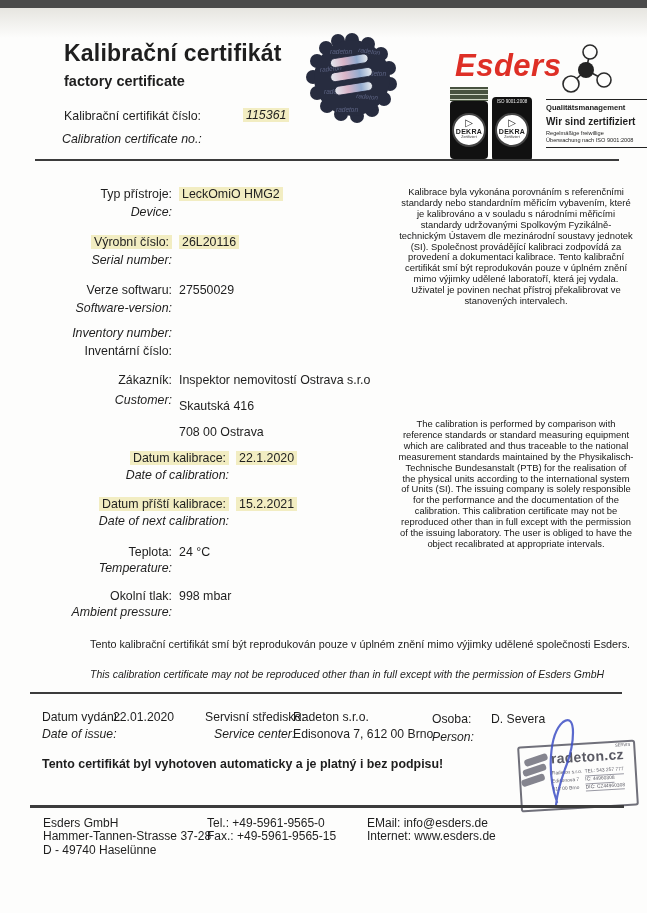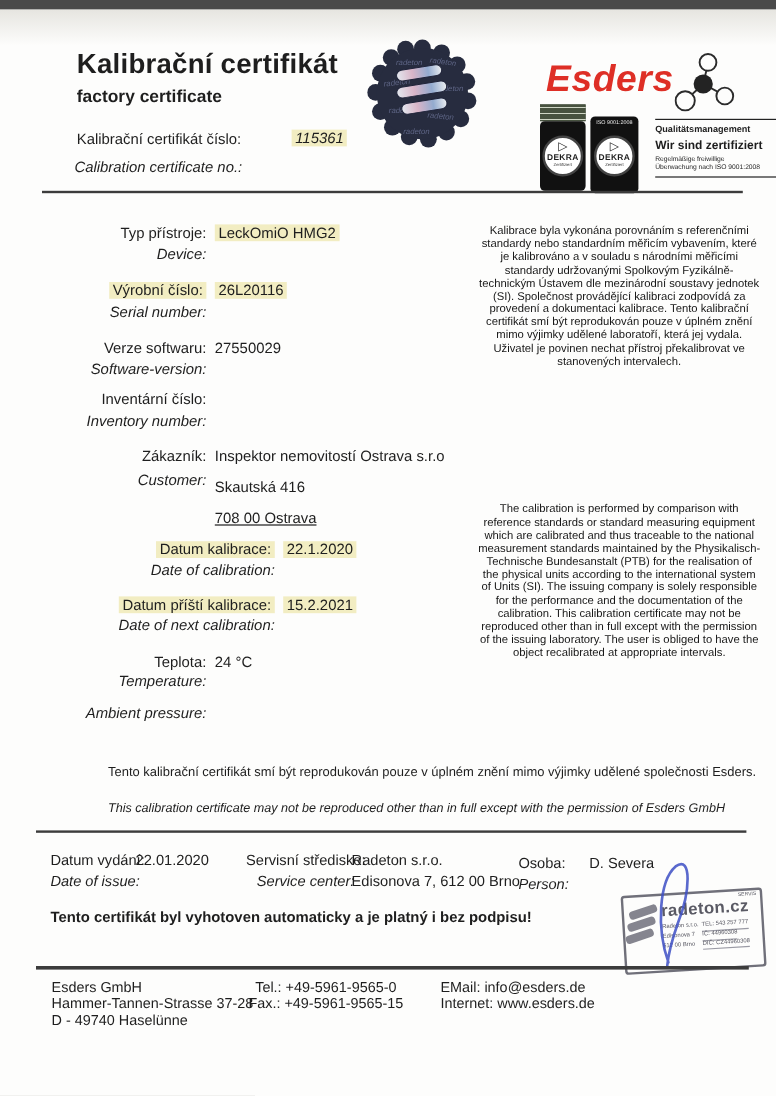--- a/index.html
+++ b/index.html
@@ -178,37 +178,37 @@
     <div class="frow">
         <span class="flab">Verze softwaru:</span>
       <span class="fval">27550029</span>
       </div>
     <div class="frow">
         <span class="flab i">Software-version:</span>
       </div>
   </div>
   <div class="fblock" style="top:324px;">
     <div class="frow">
+        <span class="flab i">Inventory number:</span>
+      </div>
+    <div class="frow">
         <span class="flab">Inventární číslo:</span>
       <span class="fval"></span>
-      </div>
-    <div class="frow">
-        <span class="flab i">Inventory number:</span>
       </div>
   </div>
   <div class="fblock" style="top:371px;">
     <div class="frow">
         <span class="flab">Zákazník:</span>
       <span class="fval">Inspektor nemovitostí Ostrava s.r.o</span>
       </div>
     <div class="frow" style="margin-top:2px;">
         <span class="flab i">Customer:</span>
       <span class="fval" style="padding-top:6px;">Skautská 416</span>
       </div>
-    <div class="frow" style="margin-top:8px;text-decoration:underline;">
+    <div class="frow" style="margin-top:8px;">
         <span class="flab"></span>
       <span class="fval">708 00 Ostrava</span>
       </div>
   </div>
   <div class="fblock" style="top:449px;">
     <div class="frow">
         <span class="flab wide"><span class="hl">Datum kalibrace:</span></span>
       <span class="fval"><span class="hl">22.1.2020</span></span>
       </div>
     <div class="frow" style="margin-top:-1px;">
@@ -227,20 +227,24 @@
   <div class="fblock" style="top:543px;">
     <div class="frow">
         <span class="flab">Teplota:</span>
       <span class="fval">24 °C</span>
       </div>
     <div class="frow" style="margin-top:-2px;">
         <span class="flab i">Temperature:</span>
       </div>
   </div>
   <div class="fblock" style="top:587px;">
+    <div class="frow">
+        <span class="flab">Okolní tlak:</span>
+      <span class="fval">998 mbar</span>
+      </div>
     <div class="frow" style="margin-top:-2px;">
         <span class="flab i">Ambient pressure:</span>
       </div>
   </div>
 
   <div class="para" style="top:187px;">Kalibrace byla vykonána porovnáním s referenčními standardy nebo standardním měřicím vybavením, které je kalibrováno a v souladu s národními měřicími standardy udržovanými Spolkovým Fyzikálně-technickým Ústavem dle mezinárodní soustavy jednotek (SI). Společnost provádějící kalibraci zodpovídá za provedení a dokumentaci kalibrace. Tento kalibrační certifikát smí být reprodukován pouze v úplném znění mimo výjimky udělené laboratoří, která jej vydala. Uživatel je povinen nechat přístroj překalibrovat ve stanovených intervalech.</div>
   <div class="para" style="top:419px;">The calibration is performed by comparison with reference standards or standard measuring equipment which are calibrated and thus traceable to the national measurement standards maintained by the Physikalisch-Technische Bundesanstalt (PTB) for the realisation of the physical units according to the international system of Units (SI). The issuing company is solely responsible for the performance and the documentation of the calibration. This calibration certificate may not be reproduced other than in full except with the permission of the issuing laboratory. The user is obliged to have the object recalibrated at appropriate intervals.</div>
 
   <div class="disc" style="top:638px;">Tento kalibrační certifikát smí být reprodukován pouze v úplném znění mimo výjimky udělené společnosti Esders.</div>
   <div class="disc i" style="top:668px;font-size:10.5px;">This calibration certificate may not be reproduced other than in full except with the permission of Esders GmbH</div>
@@ -290,21 +294,21 @@
     <path d="M 42 90 C 32 62, 34 22, 48 10 C 62 0, 60 32, 50 57 C 44 74, 42 82, 41 93" fill="none" stroke="#3d4fc4" stroke-width="2.2" opacity="0.85" stroke-linecap="round"></path>
   </svg>
 
   <div class="hr" style="left:30px;top:805px;width:594px;height:2.5px;"></div>
 
   <div class="abs foot" style="left:43px;top:817px;">
     <div>Esders GmbH</div>
       <div>Hammer-Tannen-Strasse 37-28</div>
       <div>D - 49740 Haselünne</div>
   </div>
-  <div class="abs foot" style="left:207px;top:817px;text-align:center;">
+  <div class="abs foot" style="left:207px;top:817px;">
     <div>Tel.: +49-5961-9565-0</div>
       <div>Fax.: +49-5961-9565-15</div>
   </div>
   <div class="abs foot" style="left:367px;top:817px;">
     <div>EMail: info@esders.de</div>
       <div>Internet: www.esders.de</div>
   </div>
 </div>
 
 </body></html>

